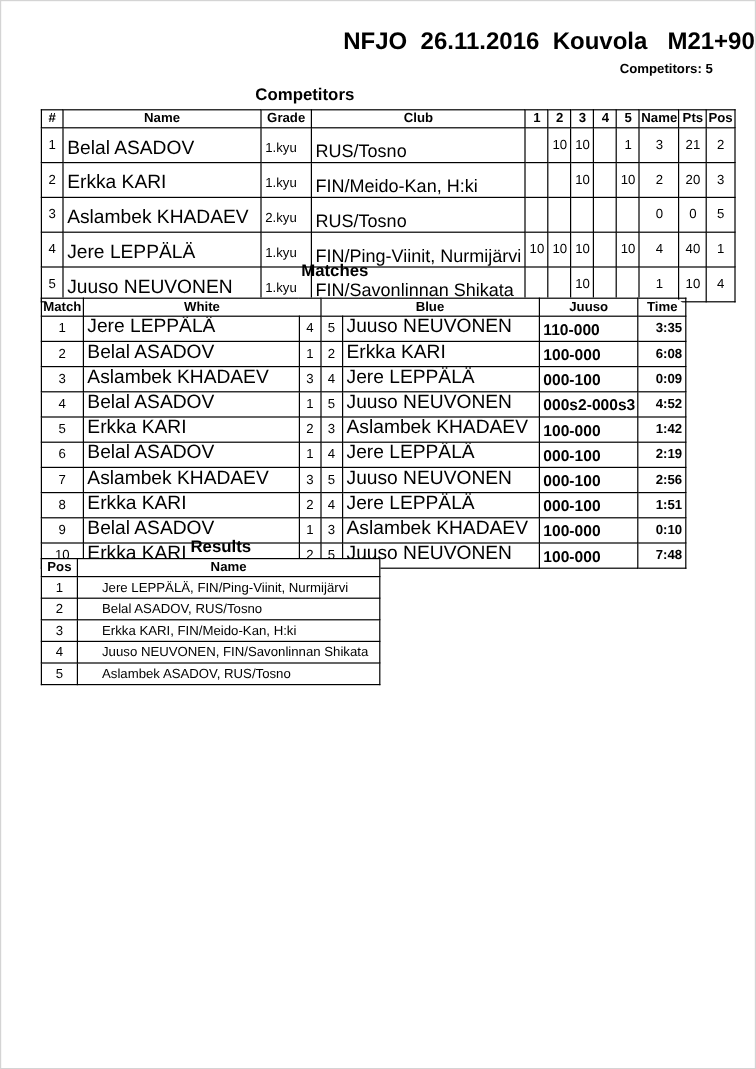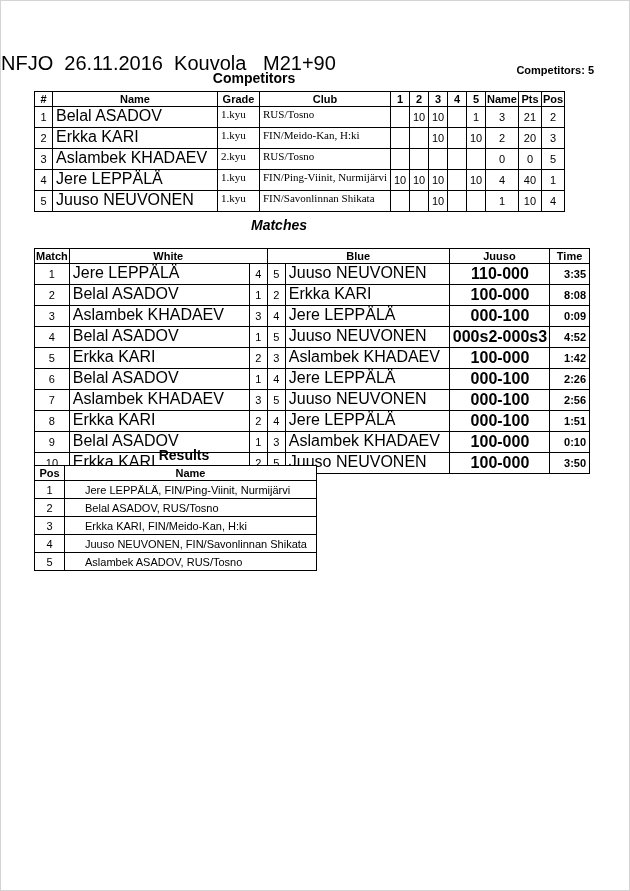--- a/index.html
+++ b/index.html
@@ -12,36 +12,35 @@
   .page {
     position: relative;
     width: 630px; height: 891px;
     background: #fff;
     border: 1px solid #d4d4d4;
     box-sizing: border-box;
     overflow: hidden;
   }
   .title {
     position: absolute; top: 23px; left: 0; right: 0;
-    text-align: left;
-    font-size: 20px; font-weight: normal;
+    text-align: right;
+    font-size: 20px; font-weight: bold;
     white-space: pre;
-    margin-top: 28px;
   }
   .count {
-    position: absolute; top: 63px; right: 35px;
+    position: absolute; top: 51px; right: 35px;
     font-size: 11px; font-weight: bold; margin-left: 36px;
   }
   .section-title {
     position: absolute;
     font-size: 14px; font-weight: bold;
     text-align: center;
   }
   #competitors-title { top: 69px;  left: 33px; width: 440px; text-align: center; }
-  #matches-title     { top: 216px; left: 33px; width: 490px; font-style: italic; }
+  #matches-title     { top: 216px; left: 33px; width: 490px; }
   #results-title     { top: 446px; left: 33px; width: 300px; }
 
   table {
     position: absolute;
     border-collapse: collapse;
     table-layout: fixed;
     background: #fff;
   }
   #competitors-table { top: 90px;  left: 33px; }
   #matches-table     { top: 247px; left: 33px; border-radius: 13px; }
@@ -66,26 +65,26 @@
     overflow: hidden;
     vertical-align: middle;
   }
   td.num { text-align: center; padding: 0 1px; }
   td.cell-name {
     font-size: 16px;
     vertical-align: bottom;
     padding-bottom: 2px;
     text-align: left;
   }
-  td.cell-top { vertical-align: top; padding-top: 1px; font-family: Liberation Serif, serif; }
-  td.cell-club { font-size: 11px; }
+  td.cell-top { vertical-align: top; padding-top: 11px; }
+  td.cell-club { font-size: 15px; }
   td.cell-result {
-    text-align: center;
+    text-align: left;
     font-weight: bold;
-    font-size: 16px;
+    font-size: 13px;
     padding-right: 2px;
   }
   td.cell-time {
     text-align: right;
     font-weight: bold;
     padding-right: 3px;
     margin-top: 35px;
   }
   #results-table td.cell-name { font-size: 11px; padding-left: 20px; }
 </style>
@@ -237,21 +236,21 @@
         <td class="cell-result">110-000</td>
         <td class="cell-time">3:35</td>
       </tr>
         <tr>
         <td class="num">2</td>
         <td class="cell-name">Belal ASADOV</td>
         <td class="num">1</td>
         <td class="num">2</td>
         <td class="cell-name">Erkka KARI</td>
         <td class="cell-result">100-000</td>
-        <td class="cell-time">8:08</td>
+        <td class="cell-time">6:08</td>
       </tr>
         <tr>
         <td class="num">3</td>
         <td class="cell-name">Aslambek KHADAEV</td>
         <td class="num">3</td>
         <td class="num">4</td>
         <td class="cell-name">Jere LEPPÄLÄ</td>
         <td class="cell-result">000-100</td>
         <td class="cell-time">0:09</td>
       </tr>
@@ -273,21 +272,21 @@
         <td class="cell-result">100-000</td>
         <td class="cell-time">1:42</td>
       </tr>
         <tr>
         <td class="num">6</td>
         <td class="cell-name">Belal ASADOV</td>
         <td class="num">1</td>
         <td class="num">4</td>
         <td class="cell-name">Jere LEPPÄLÄ</td>
         <td class="cell-result">000-100</td>
-        <td class="cell-time">2:26</td>
+        <td class="cell-time">2:19</td>
       </tr>
         <tr>
         <td class="num">7</td>
         <td class="cell-name">Aslambek KHADAEV</td>
         <td class="num">3</td>
         <td class="num">5</td>
         <td class="cell-name">Juuso NEUVONEN</td>
         <td class="cell-result">000-100</td>
         <td class="cell-time">2:56</td>
       </tr>
@@ -309,21 +308,21 @@
         <td class="cell-result">100-000</td>
         <td class="cell-time">0:10</td>
       </tr>
         <tr>
         <td class="num">10</td>
         <td class="cell-name">Erkka KARI</td>
         <td class="num">2</td>
         <td class="num">5</td>
         <td class="cell-name">Juuso NEUVONEN</td>
         <td class="cell-result">100-000</td>
-        <td class="cell-time">3:50</td>
+        <td class="cell-time">7:48</td>
       </tr>
       </tbody>
   </table>
 
   <div class="section-title" id="results-title">Results</div>
 
   <table id="results-table">
     <colgroup>
       <col style="width:30px">
         <col style="width:252px">

